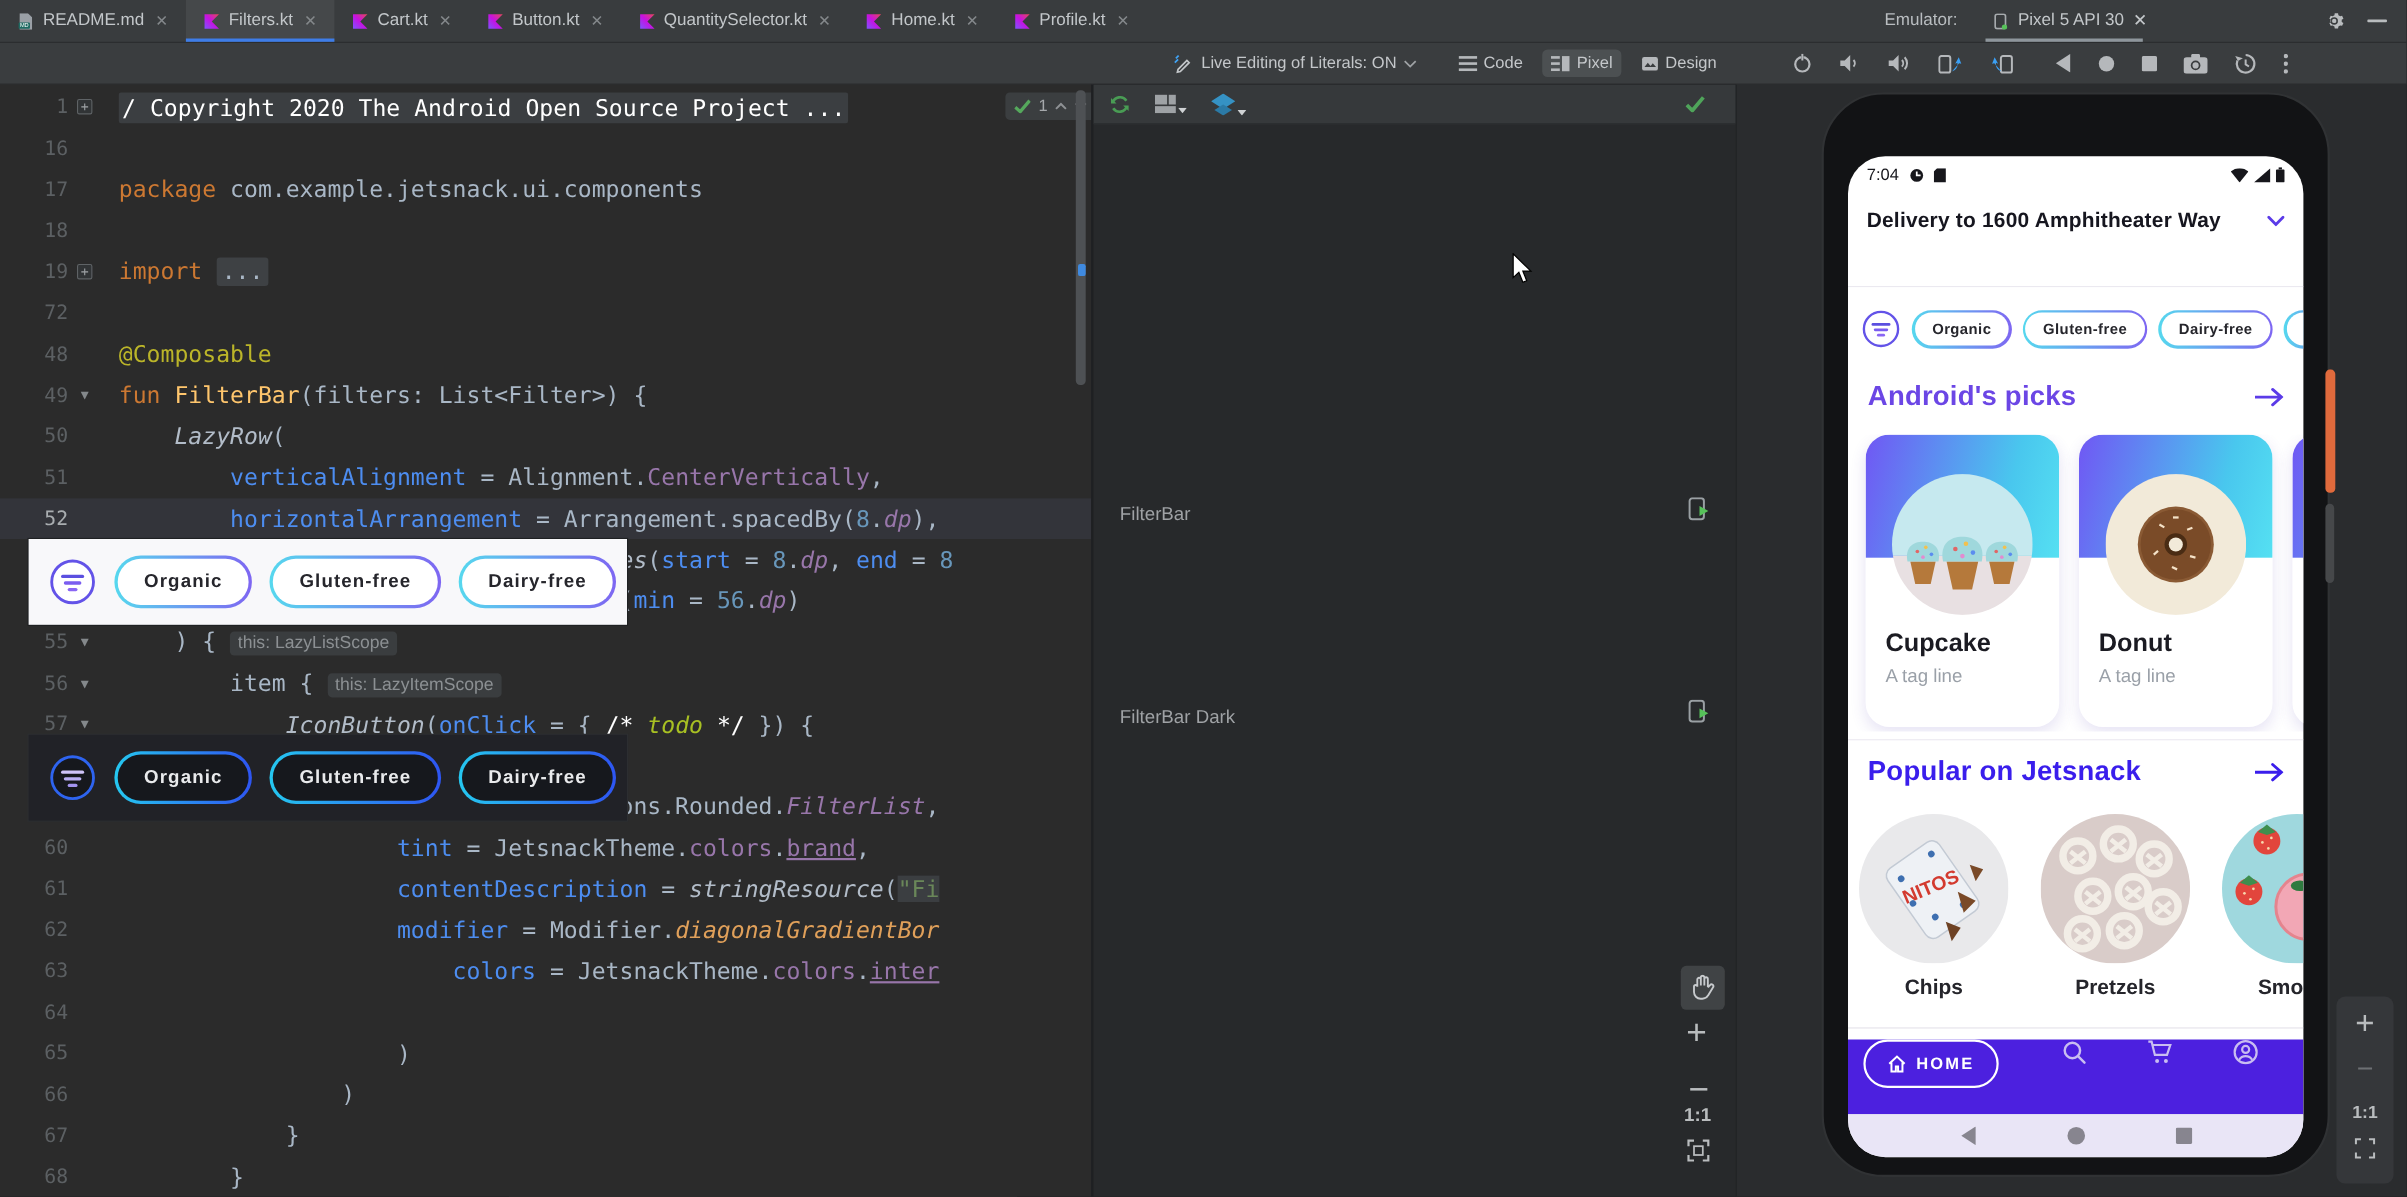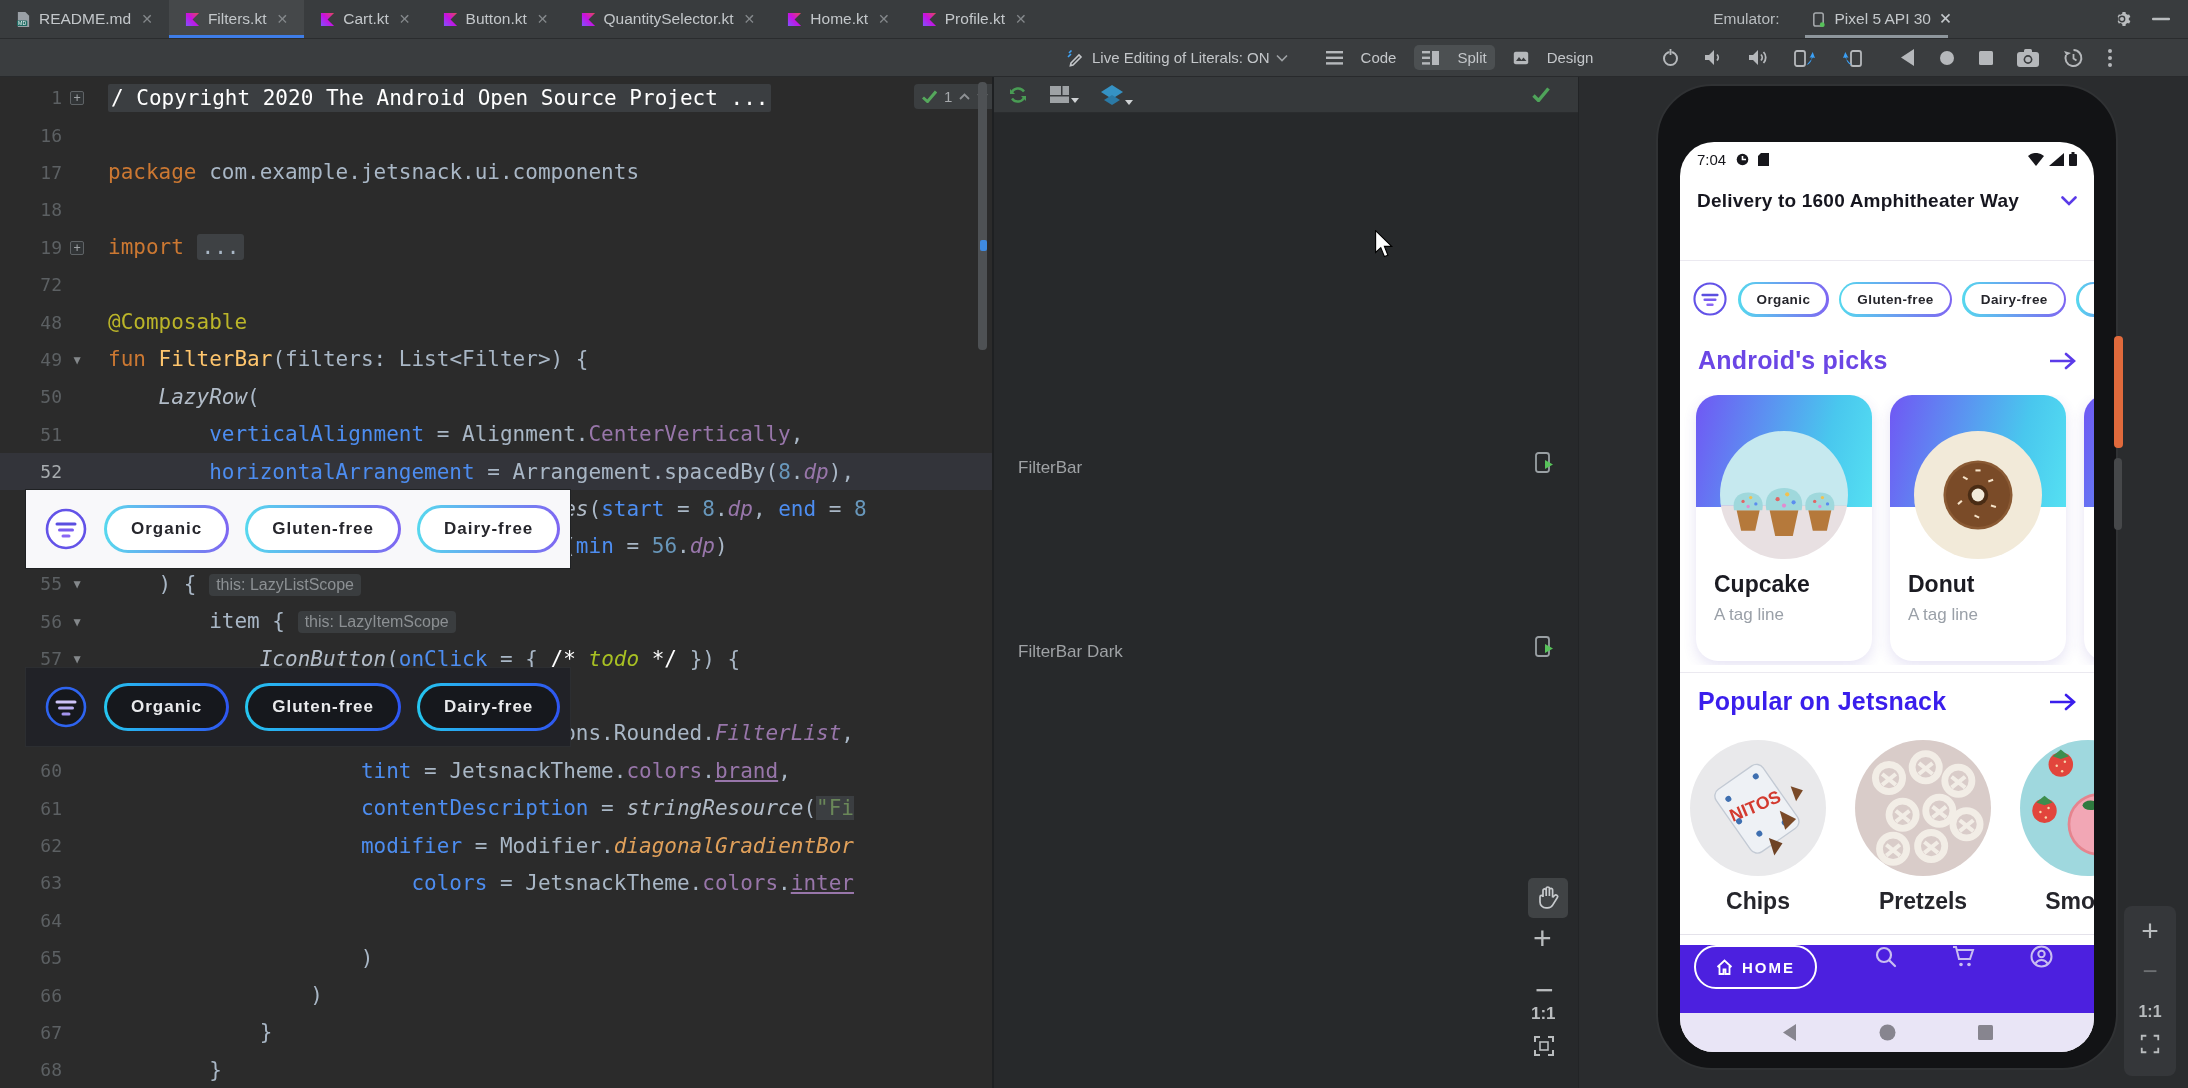--- a/index.html
+++ b/index.html
@@ -20,21 +20,21 @@
   .emu-label{font-size:15.5px;color:#b9bdc0;margin-right:22px;}
   .emu-tab{display:flex;align-items:center;gap:8px;font-size:15.5px;color:#c3c7ca;height:100%;
            position:relative;padding:0 10px;}
   .emu-tab::after{content:"";position:absolute;left:4px;right:14px;bottom:0;height:3px;background:#8e969c;}
   .winbtns{display:flex;align-items:center;gap:20px;padding:0 18px 0 150px;}
 
   
   .toolbar2{position:absolute;left:0;top:39px;width:2188px;height:38px;background:#3a3d3f;
             border-bottom:1px solid #282a2c;display:flex;align-items:center;font-size:15px;color:#c4c7ca;}
   .t2-group{display:flex;align-items:center;gap:6px;}
-  .mode-btn{display:flex;align-items:center;gap:18px;padding:4px 8px;border-radius:5px;justify-content:flex-end;}
+  .mode-btn{display:flex;align-items:center;gap:6px;padding:4px 8px;border-radius:5px;justify-content:flex-end;}
   .mode-btn.sel{background:#4c5052;}
   .emuctl{display:flex;align-items:center;gap:24px;margin-left:34px;padding-left:26px;}
   .emuctl svg{display:block;}
 
   
   .editor{position:absolute;left:0;top:77px;width:992px;height:1011px;background:#2b2b2b;overflow:hidden;}
   .codewrap{position:absolute;left:0;top:2px;width:100%;}
   .cl{display:flex;height:37.4px;align-items:center;white-space:pre;}
   .cl.cur{background:#33343a;}
   .ln{width:62px;text-align:right;color:#5c6063;font:18px "DejaVu Sans Mono",monospace;flex:none;}
@@ -108,21 +108,21 @@
   .snackcard{flex:none;width:176px;height:266px;border-radius:22px;background:#fff;
              box-shadow:0 5px 14px rgba(80,60,180,.14);position:relative;overflow:hidden;}
   .cardgrad{position:absolute;left:0;top:0;width:100%;height:112px;
             background:linear-gradient(105deg,#7057f4 0%,#49c7ee 70%,#55e0f2 100%);}
   .cardimg{position:absolute;left:24px;top:36px;width:128px;height:128px;border-radius:50%;overflow:hidden;}
   .cardname{position:absolute;left:18px;top:176px;font-size:23px;font-weight:bold;color:#1b1b22;}
   .cardtag{position:absolute;left:18px;top:210px;font-size:17px;color:#9aa0a8;}
   .pop-row{position:absolute;left:0;top:598px;width:100%;display:flex;gap:29px;padding-left:10px;overflow:hidden;}
   .popitem{flex:none;width:136px;text-align:center;}
   .popcircle{width:136px;height:136px;border-radius:50%;overflow:hidden;}
-  .popname{margin-top:12px;font-size:23px;font-weight:bold;color:#25252b;}
+  .popname{margin-top:12px;font-size:19px;font-weight:bold;color:#25252b;}
   .bottomnav{position:absolute;left:0;top:803px;width:100%;height:68px;background:#4c20df;
              display:flex;align-items:flex-start;padding:0 14px;}
   .homepill{display:flex;align-items:center;gap:9px;border:2px solid #fff;border-radius:24px;
             height:44px;padding:0 20px;color:#fff;font-size:15px;font-weight:bold;letter-spacing:2px;}
   .navicons{flex:1;display:flex;justify-content:space-around;padding-left:30px;}
   .andnav{position:absolute;left:0;top:871px;width:100%;height:39px;background:#e9e5f6;
           display:flex;align-items:center;justify-content:center;gap:82px;}
   .zoompanel{position:absolute;left:2124px;top:906px;width:52px;height:170px;background:#35373a;
              border-radius:8px;display:flex;flex-direction:column;align-items:center;color:#b9bcbe;}
   .cursor{position:absolute;left:1373px;top:230px;}
@@ -270,21 +270,21 @@
           </svg>
         <span>Code</span>
       </div>
       <div class="mode-btn sel">
         <svg width="17" height="14" viewBox="0 0 17 14">
             <rect y="0" width="8" height="2.4" fill="#b5b8bb"></rect>
             <rect y="5.6" width="8" height="2.4" fill="#b5b8bb"></rect>
             <rect y="11.2" width="8" height="2.4" fill="#b5b8bb"></rect>
             <rect x="10" width="7" height="14" fill="#b5b8bb"></rect>
           </svg>
-        <span>Split</span>
+        <span>Pixel</span>
       </div>
       <div class="mode-btn">
         <svg width="16" height="14" viewBox="0 0 16 14">
             <rect x="0.8" y="0.8" width="14.4" height="12.4" rx="2" fill="#b5b8bb"></rect>
             <path d="M3 10l3-4 2.5 3 2-2.4L13.5 10z" fill="#3a3d3f"></path>
           </svg>
         <span>Design</span>
       </div>
     </div>
     <div class="emuctl">

